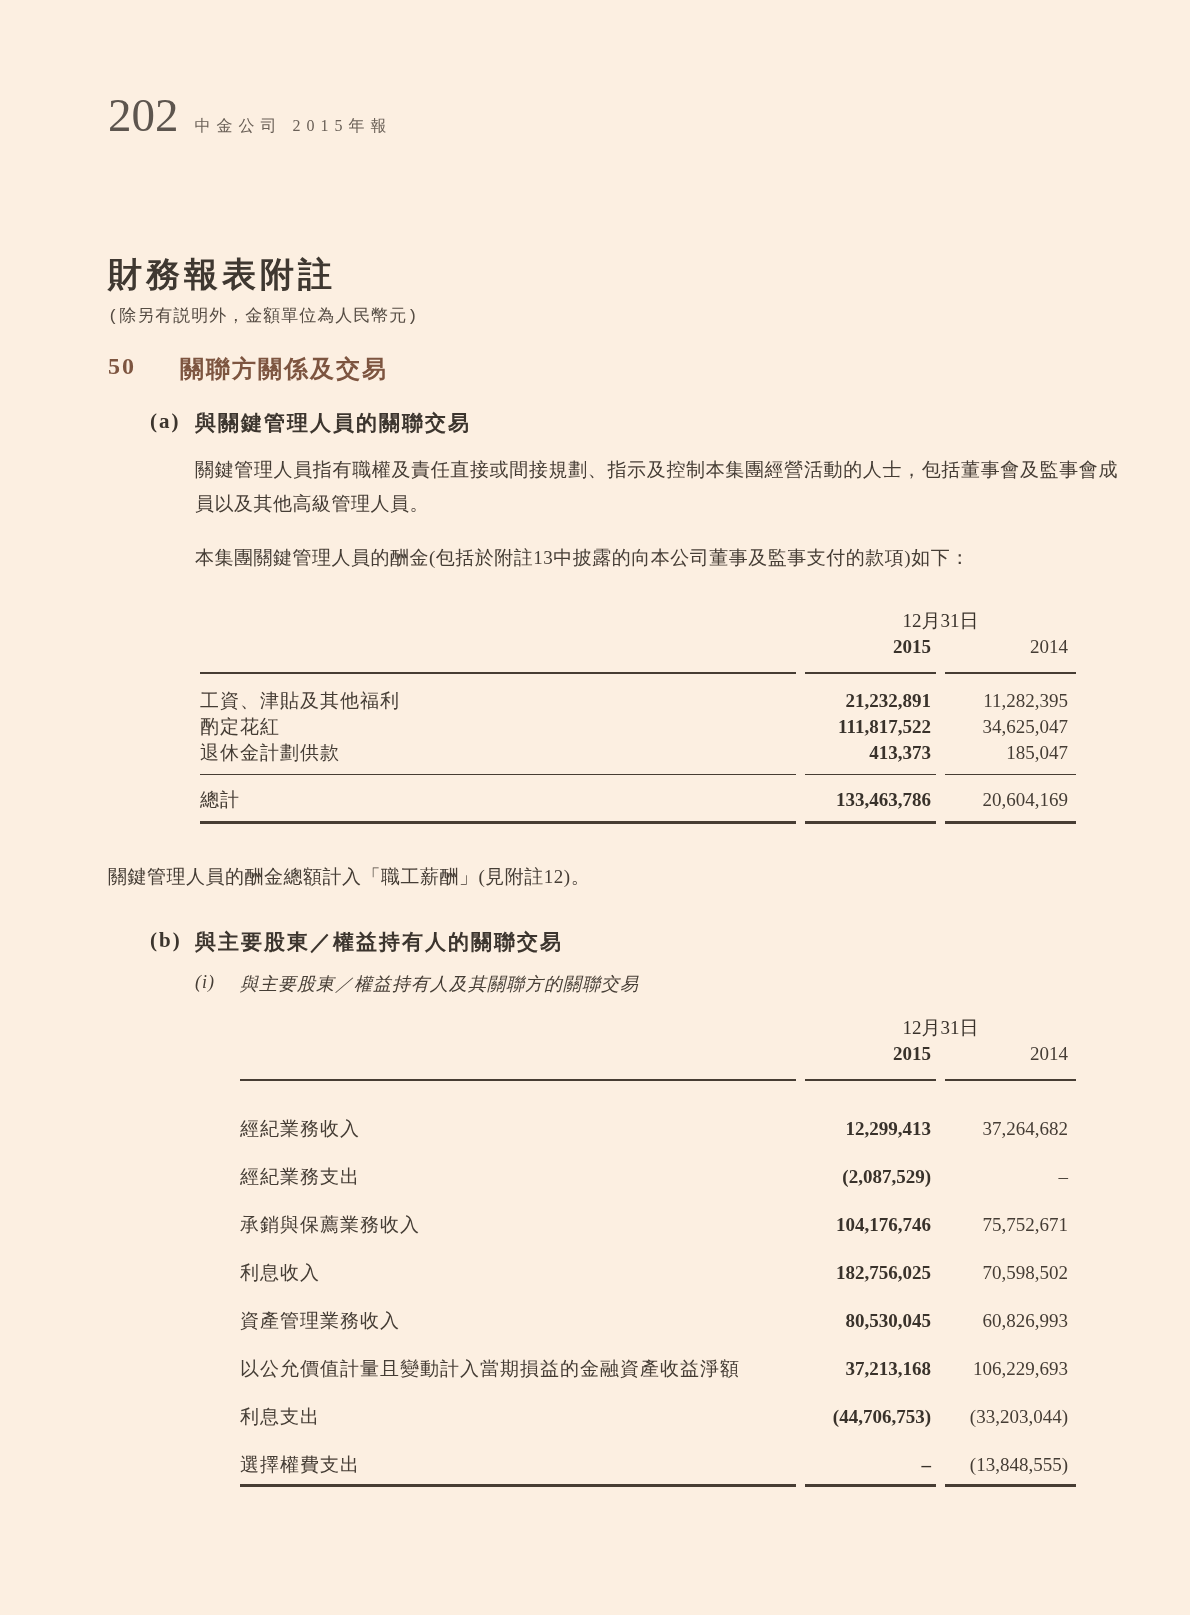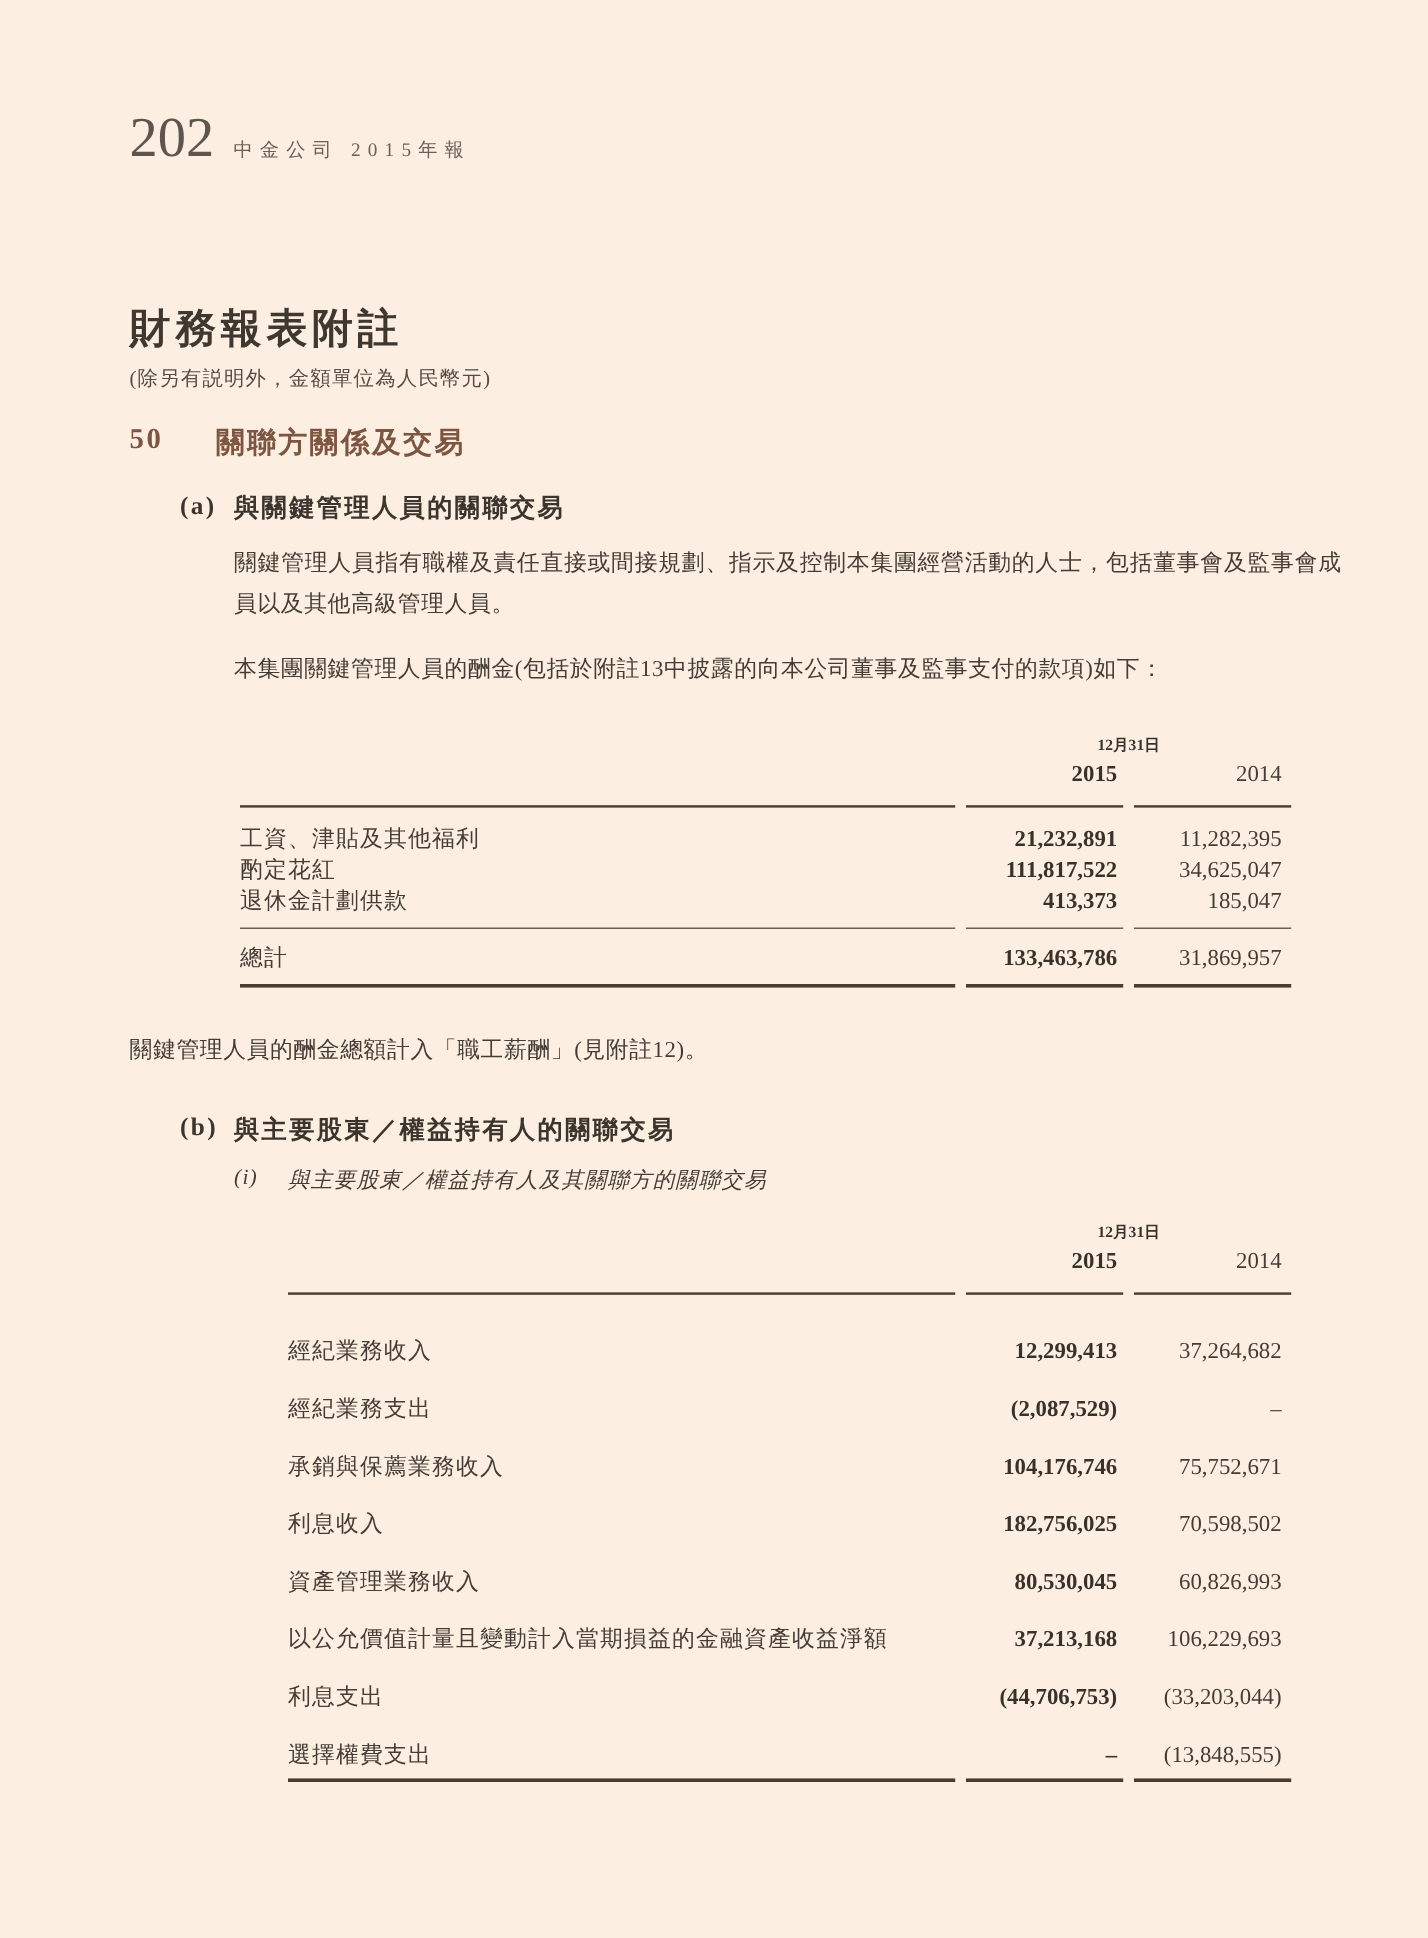--- a/index.html
+++ b/index.html
@@ -12,42 +12,42 @@
   }
   .content{padding:0 72px 0 108px;}
 
   
   .page-header{padding-top:92px;display:flex;align-items:baseline;}
   .page-num{font-size:47px;color:#5d554e;line-height:1;}
   .page-brand{font-size:16px;color:#6a6057;letter-spacing:6px;margin-left:16px;margin-top:17px;}
 
   
   .doc-title{font-size:34px;font-weight:bold;color:#3f3831;letter-spacing:4px;margin:116px 0 0 0;line-height:1.2;}
-  .doc-subtitle{font-size:17px;color:#554c43;letter-spacing:1px;margin-top:8px;}
+  .doc-subtitle{font-size:17px;color:#554c43;letter-spacing:1px;margin-top:8px;font-family:Liberation Mono, monospace;}
   .section-head{margin-top:26px;font-size:24px;color:#7d5540;letter-spacing:2px;display:flex;gap:24px;}
   .section-num{margin-right:20px;}
 
   
   .part-head{margin-left:42px;margin-top:24px;display:flex;font-size:21px;font-weight:bold;color:#3c352e;letter-spacing:2px;}
   .part-label{width:45px;flex:none;font-weight:bold;}
   .indent{margin-left:87px;}
   p.body{font-size:19px;line-height:34px;letter-spacing:0.5px;margin:16px 0 0 0;text-align:justify;}
   p.body2{margin-top:20px;}
   p.note{margin-top:36px;}
 
   .sub-i{margin-left:87px;margin-top:16px;display:flex;font-style:italic;font-size:18px;color:#453d35;letter-spacing:1px;}
   .sub-i .i-label{width:45px;flex:none;}
 
   
   .fintable{margin-top:34px;}
   .t1{margin-left:92px;width:876px;}
   .t2{margin-left:132px;width:836px;margin-top:20px;}
   .grid{display:grid;grid-template-columns:1fr 131px 131px;column-gap:9px;}
   .date-row{text-align:right;line-height:24px;}
-  .date-span{display:inline-block;width:271px;text-align:center;font-weight:bold;font-size:13px;color:#39322b;}
+  .date-span{display:inline-block;width:271px;text-align:center;font-weight:normal;font-size:19px;color:#39322b;}
   .year-row{line-height:26px;padding-bottom:12px;font-size:19px;}
   .cell-r{text-align:right;padding-right:8px;}
   .cell-r.c2015{padding-right:5px;}
   .b{font-weight:bold;color:#39322b;}
   .rule i{display:block;border-top:2px solid #473d33;}
   .rule.thin i{border-top-width:1.5px;}
   .rule.thick i{border-top-width:3px;}
   .t-body{padding:14px 0 8px 0;}
   .t2 .t-body{padding:14px 0 5px 0;}
   .row{line-height:26px;font-size:19px;}
@@ -119,21 +119,21 @@
       <div class="grid rule thin">
           <i></i>
           <i></i>
           <i></i>
         </div>
 
       <div class="total-row">
         <div class="grid row">
           <span class="lbl">總計</span>
           <span class="cell-r c2015 b">133,463,786</span>
-          <span class="cell-r">31,869,957</span>
+          <span class="cell-r">20,604,169</span>
         </div>
       </div>
 
       <div class="grid rule thick">
           <i></i>
           <i></i>
           <i></i>
         </div>
     </div>
 

